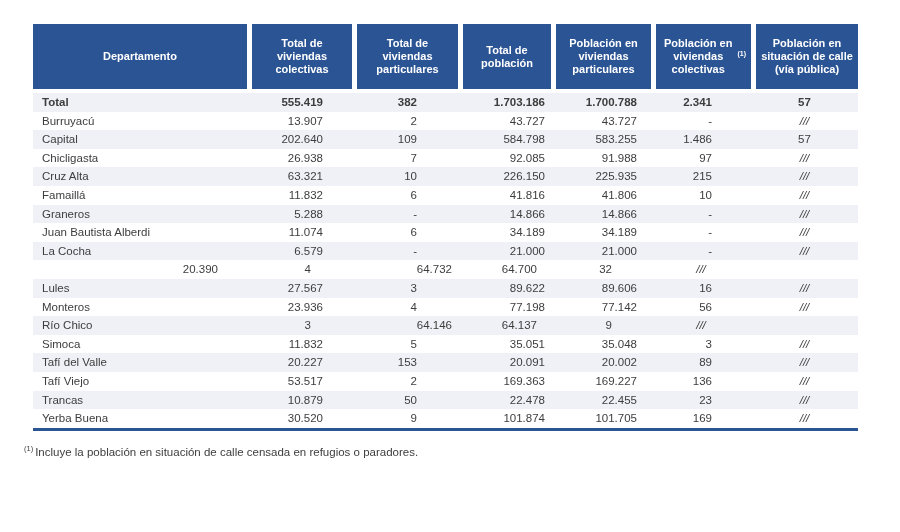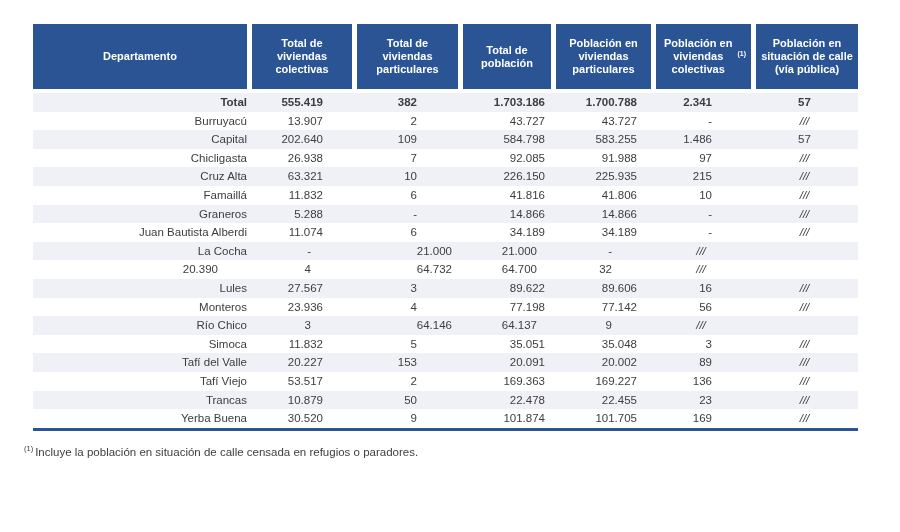--- a/index.html
+++ b/index.html
@@ -55,21 +55,21 @@
   }
   .row{height:18.6px;}
   .row:nth-child(odd){background:var(--row-alt-bg);}
   .cell{
     font-size:11.5px;
     line-height:18.6px;
     white-space:nowrap;
     overflow:hidden;
   }
   .row.bold .cell{font-weight:bold;}
-  .c0{text-align:right;padding-left:20px;}
+  .c0{text-align:left;padding-left:9px;}
   .c1{text-align:right;padding-right:29px;}
   .c2{text-align:right;padding-right:41px;}
   .c3{text-align:right;padding-right:6px;}
   .c4{text-align:right;padding-right:14px;}
   .c5{text-align:right;padding-right:39px;}
   .c6{text-align:center;}
   .cell.na{font-style:italic;}
   .footnote{
     position:absolute;
     left:24px;top:446px;
@@ -178,20 +178,21 @@
     <div class="cell c0">Juan Bautista Alberdi</div>
     <div class="cell c1">11.074</div>
     <div class="cell c2">6</div>
     <div class="cell c3">34.189</div>
     <div class="cell c4">34.189</div>
     <div class="cell c5">-</div>
     <div class="cell c6 na">///</div>
   </div>
         <div class="row">
     <div class="cell c0">La Cocha</div>
+    <div class="cell c1">6.579</div>
     <div class="cell c2">-</div>
     <div class="cell c3">21.000</div>
     <div class="cell c4">21.000</div>
     <div class="cell c5">-</div>
     <div class="cell c6 na">///</div>
   </div>
         <div class="row">
     <div class="cell c1">20.390</div>
     <div class="cell c2">4</div>
     <div class="cell c3">64.732</div>

